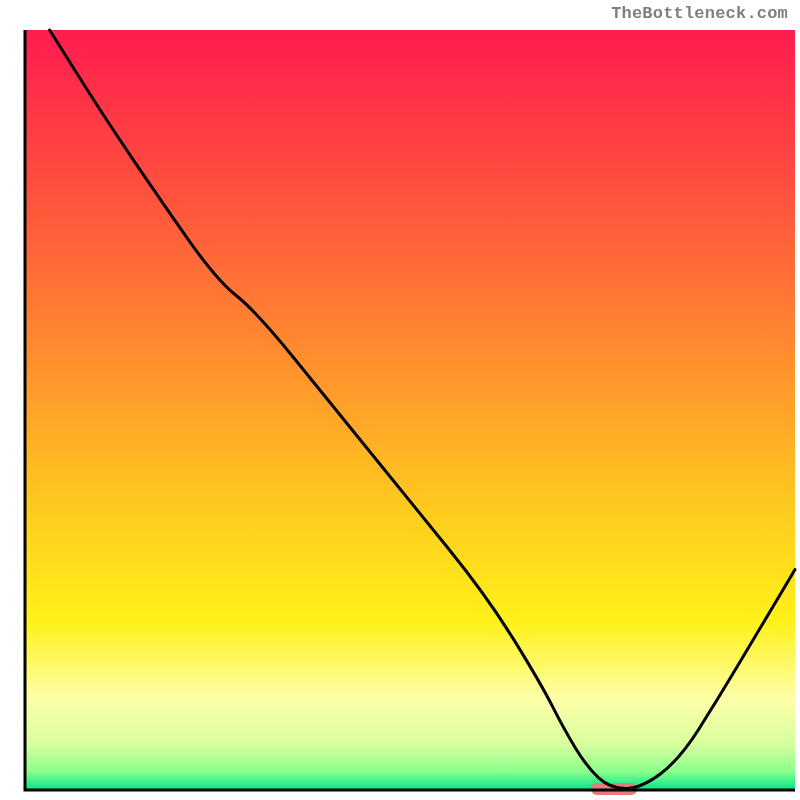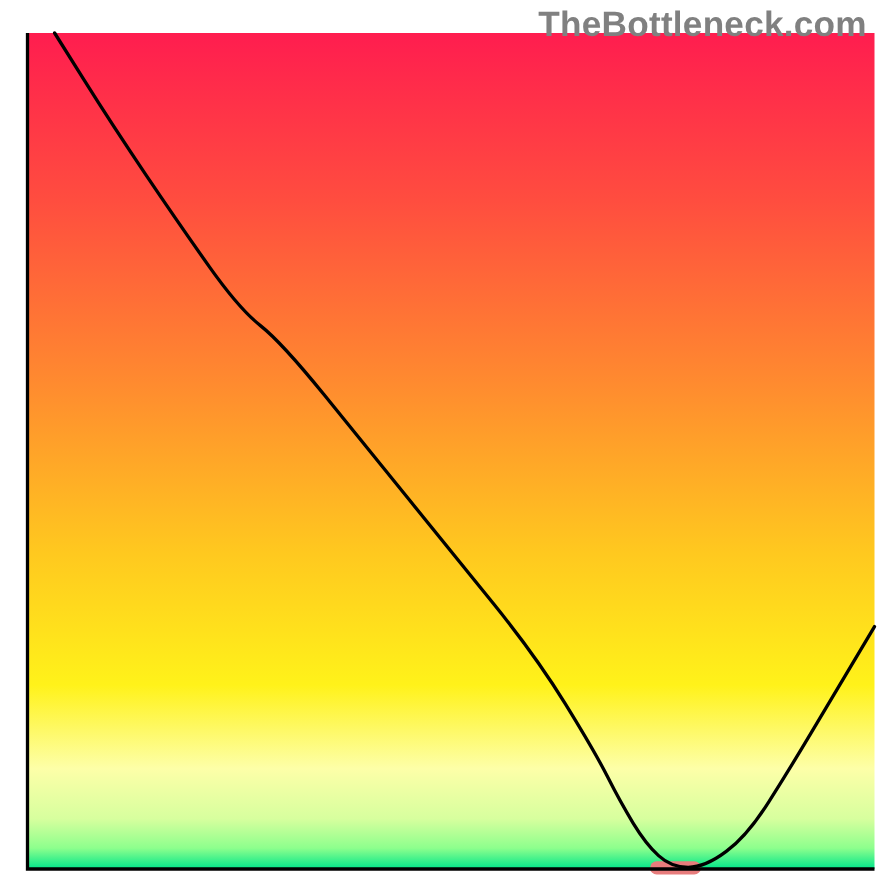--- a/index.html
+++ b/index.html
@@ -12,25 +12,26 @@
   }
   .container {
     position: relative;
     width: 800px;
     height: 800px;
   }
   .watermark {
     position: absolute;
     top: 4px;
     right: 12px;
-    font-size: 32px;
+    font-size: 17px;
     font-weight: 600;
     color: #808080;
     letter-spacing: 0.2px;
     z-index: 10;
+    font-family: Liberation Mono, monospace;
   }
   svg {
     position: absolute;
     top: 0;
     left: 0;
   }
 </style>
 </head>
 <body>
 <div class="container">

